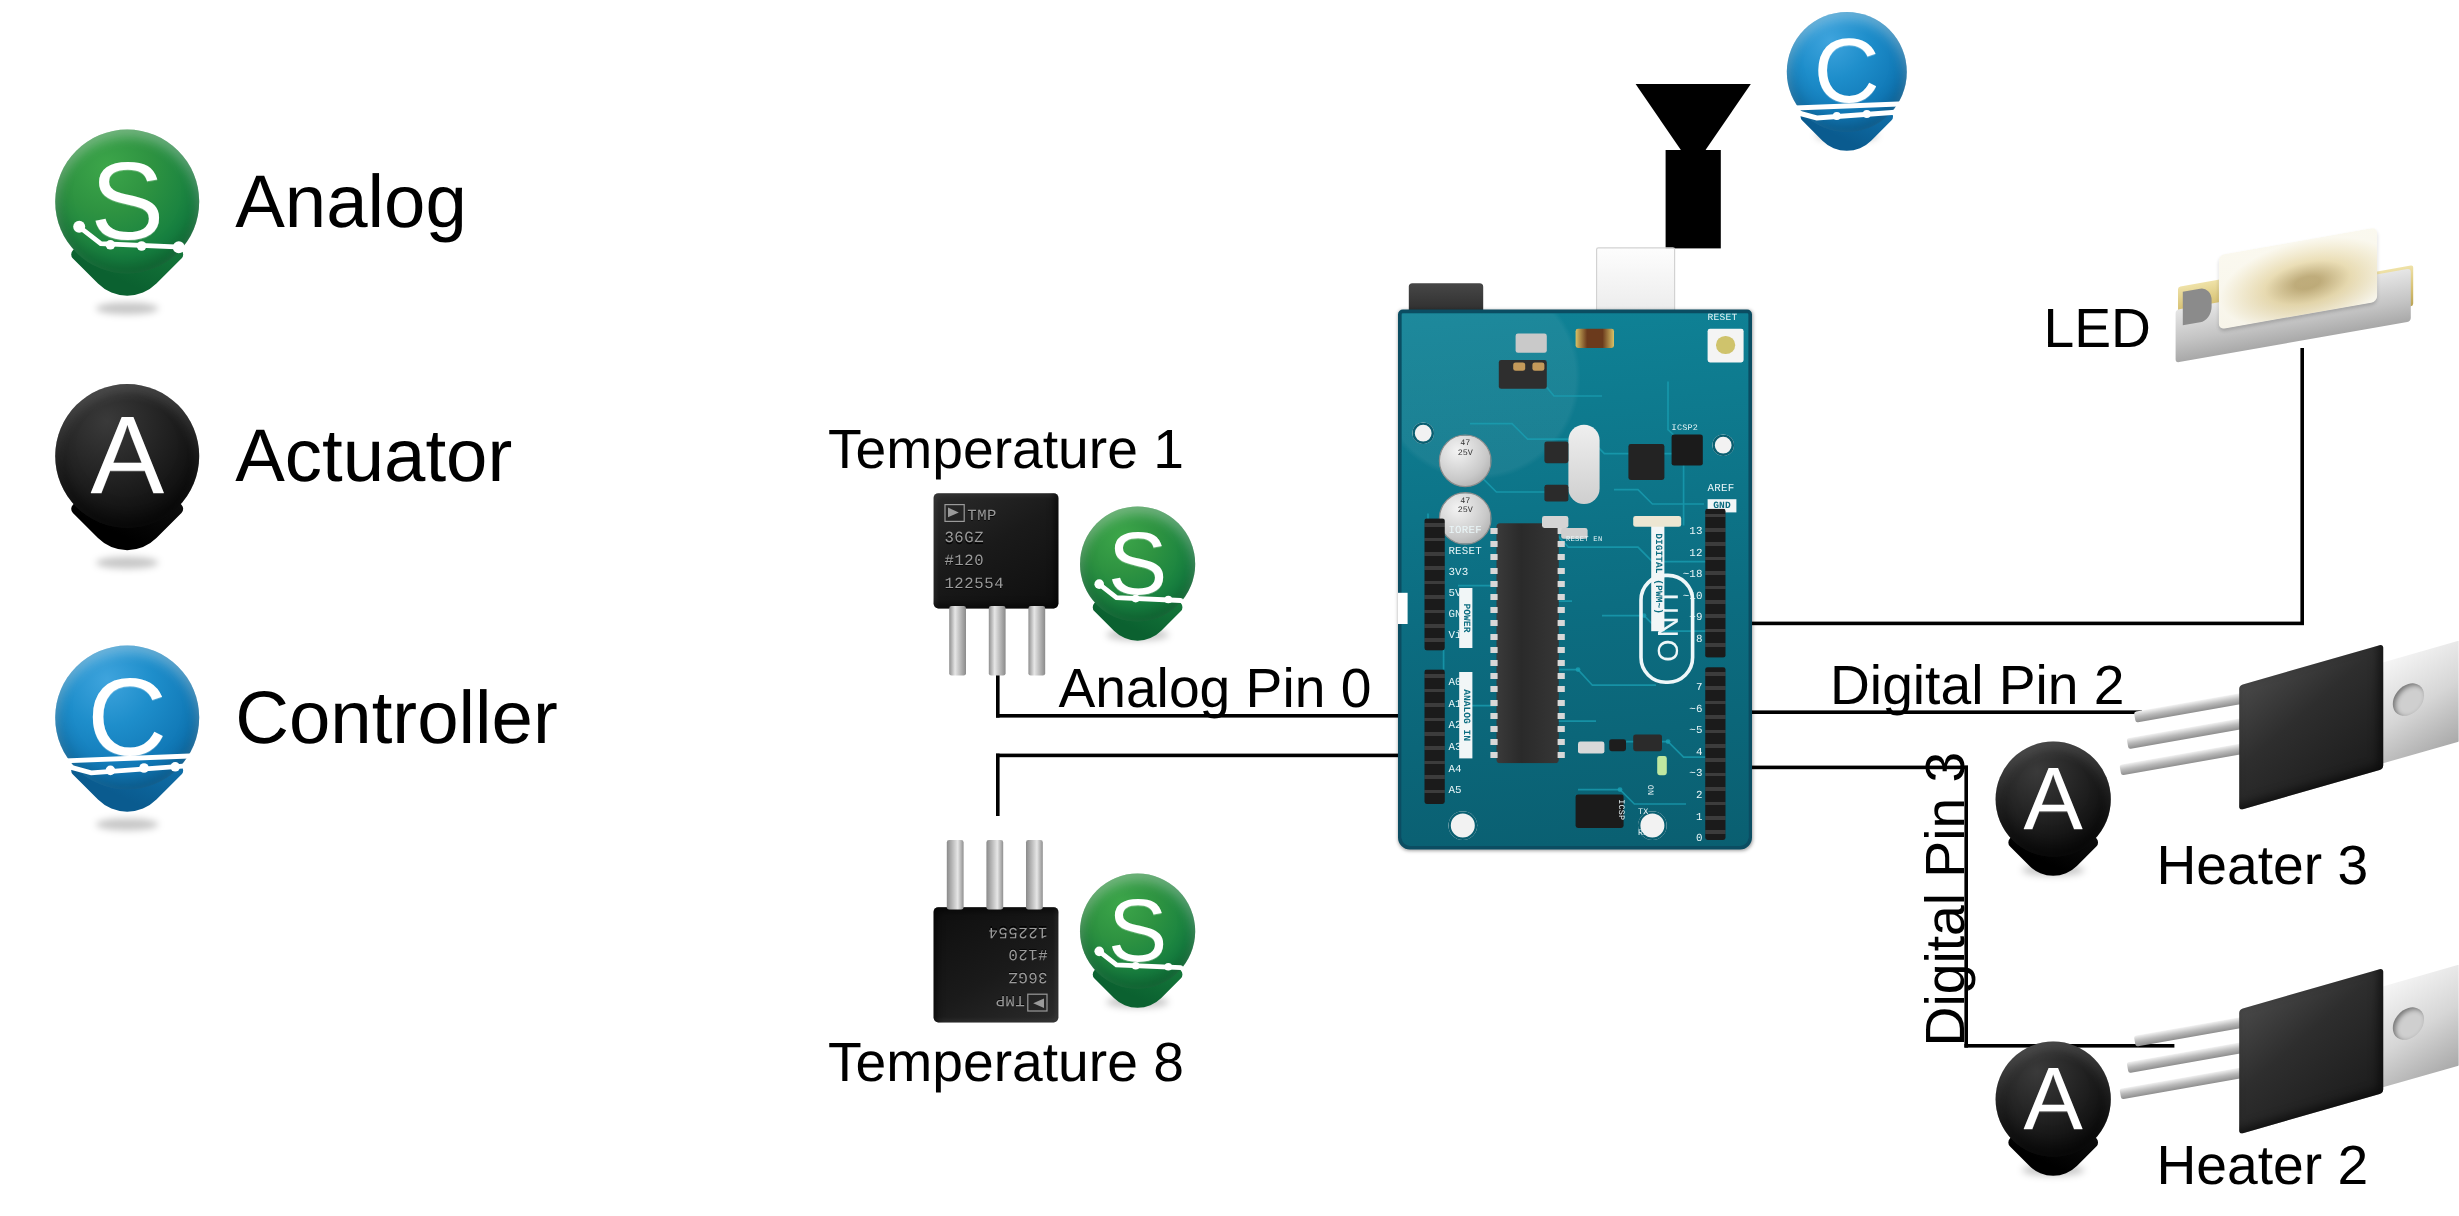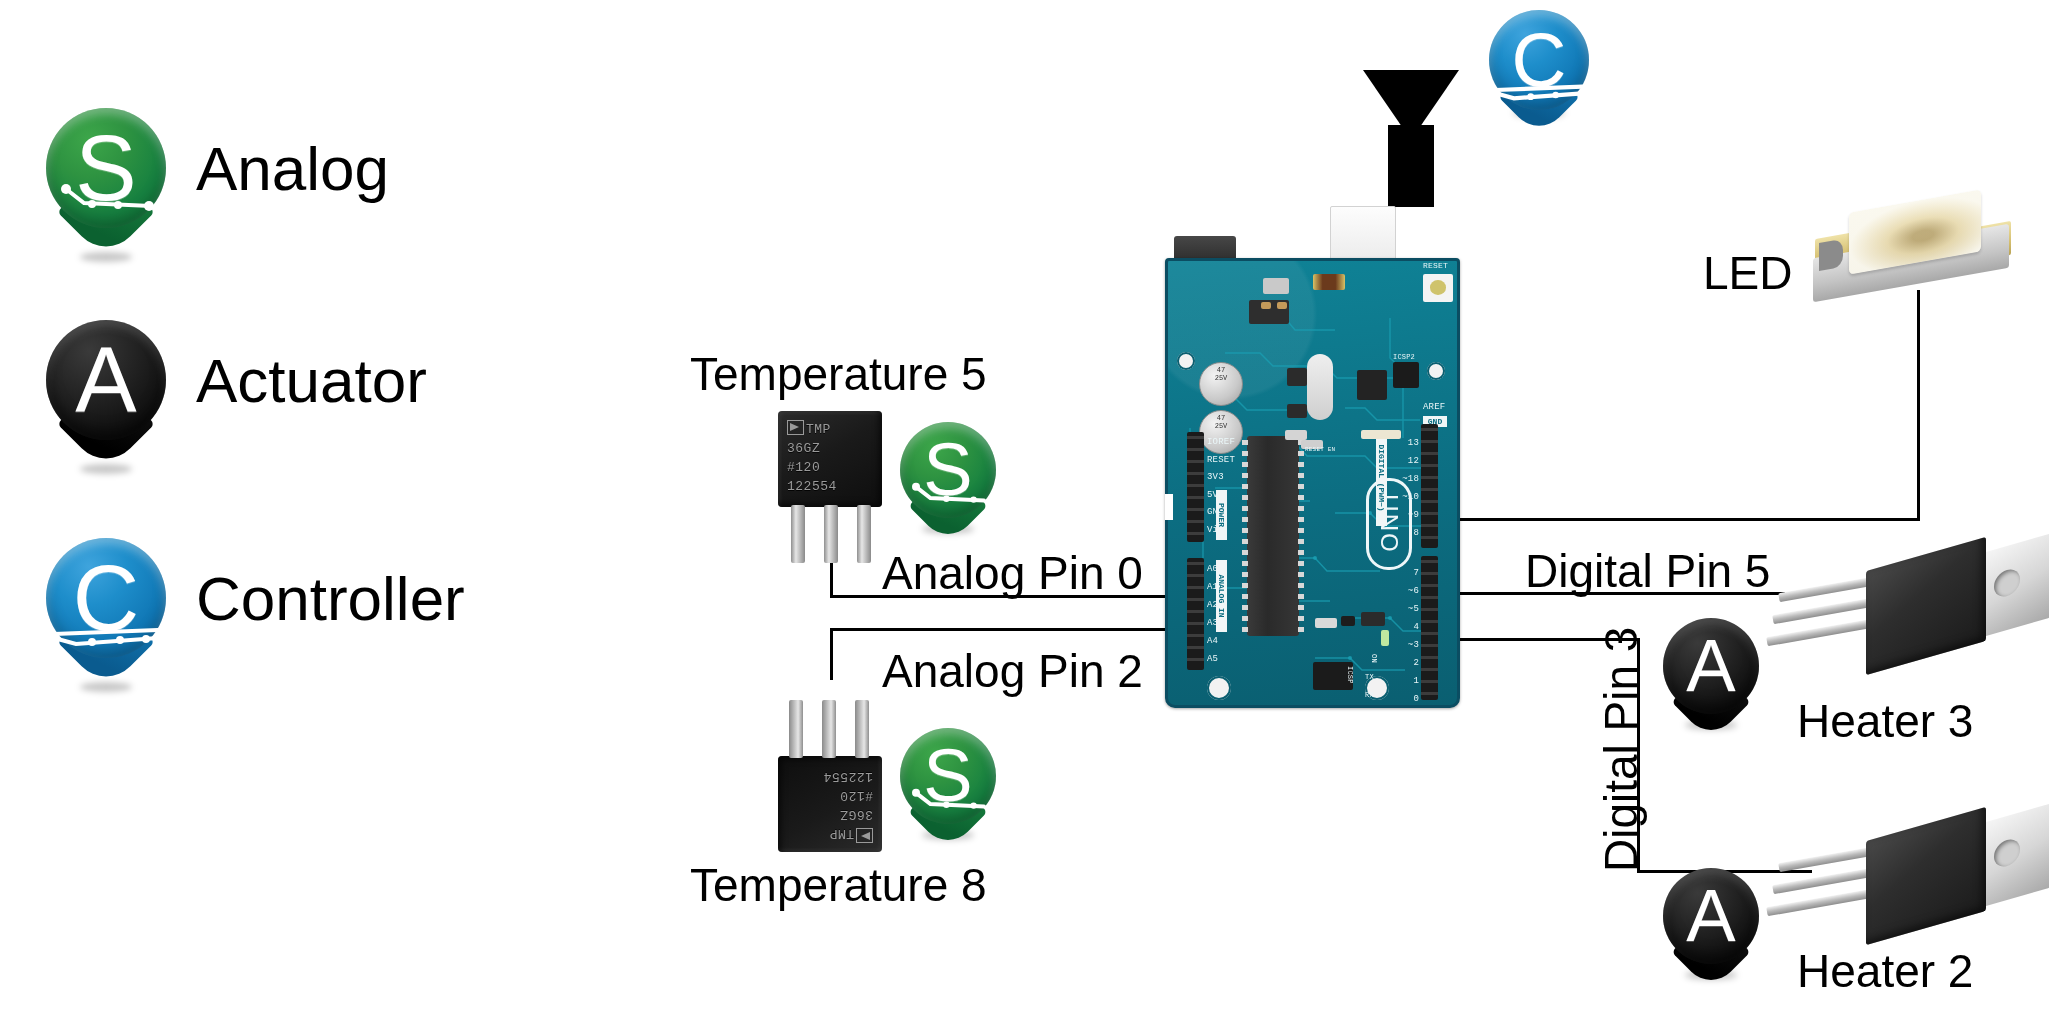--- a/index.html
+++ b/index.html
@@ -355,21 +355,21 @@
       </div>
     <div class="letter" style="width:100px;height:100px;font-size:76px;">C</div>
     <svg class="trace" width="100" height="100" viewBox="0 0 120 120">
       <path d="M8 96 L112 92" stroke="#ffffff" stroke-width="5" fill="none" stroke-linecap="round"></path>
       <path d="M8 100 L30 106 L112 100" stroke="#ffffff" stroke-width="5" fill="none" stroke-linecap="round"></path>
       <circle cx="50" cy="104" r="4" fill="#ffffff"></circle>
       <circle cx="80" cy="102" r="4" fill="#ffffff"></circle>
     </svg>
   </div>
 
-  <div class="lbl cap" style="left:690px;top:351px;">Temperature 5</div>
+  <div class="lbl cap" style="left:690px;top:351px;">Temperature 1</div>
   <div class="to92" style="left:778px;top:411px;">
     <div class="body">
       <div class="mark">
         <span class="adlogo"></span><span>TMP</span><br>
         <span>36GZ</span><br>
         <span>#120</span><br>
         <span>122554</span>
       </div>
     </div>
     <div class="legs">
@@ -387,21 +387,20 @@
     <div class="letter" style="width:96px;height:96px;font-size:74px;">S</div>
     <svg class="trace" width="96" height="96" viewBox="0 0 120 120">
       <path d="M20 81 L38 95 L105 98" stroke="#ffffff" stroke-width="5" fill="none" stroke-linecap="round"></path>
       <circle cx="20" cy="81" r="5" fill="#ffffff"></circle>
       <circle cx="58" cy="96" r="4" fill="#ffffff"></circle>
       <circle cx="92" cy="97" r="4" fill="#ffffff"></circle>
     </svg>
   </div>
   <div class="lbl cap" style="left:882px;top:550px;">Analog Pin 0</div>
 
-  <div class="lbl cap" style="left:882px;top:648px;">Analog Pin 2</div>
   <div class="to92 flip" style="left:778px;top:700px;">
     <div class="body">
       <div class="mark">
         <span class="adlogo"></span><span>TMP</span><br>
         <span>36GZ</span><br>
         <span>#120</span><br>
         <span>122554</span>
       </div>
     </div>
     <div class="legs">
@@ -428,21 +427,21 @@
 
   <div class="lbl cap" style="left:1703px;top:250px;">LED</div>
   <div class="smdled" style="left:1813px;top:195px;">
     <div class="padL"></div>
     <div class="padR"></div>
     <div class="base"></div>
     <div class="notchc"></div>
     <div class="dome"></div>
   </div>
 
-  <div class="lbl cap" style="left:1525px;top:548px;">Digital Pin 5</div>
+  <div class="lbl cap" style="left:1525px;top:548px;">Digital Pin 2</div>
   <div class="lbl cap cap-vert" style="left:1598px;top:872px;transform:rotate(-90deg);">Digital Pin 3</div>
 
   <div class="to220" style="left:1770px;top:540px;">
     <div class="pin-leg" style="left:8px;top:42px;width:130px;"></div>
     <div class="pin-leg" style="left:2px;top:64px;width:130px;"></div>
     <div class="pin-leg" style="left:-4px;top:86px;width:130px;"></div>
     <div class="tab"></div>
     <div class="tabhole"></div>
     <div class="blk"></div>
   </div>

